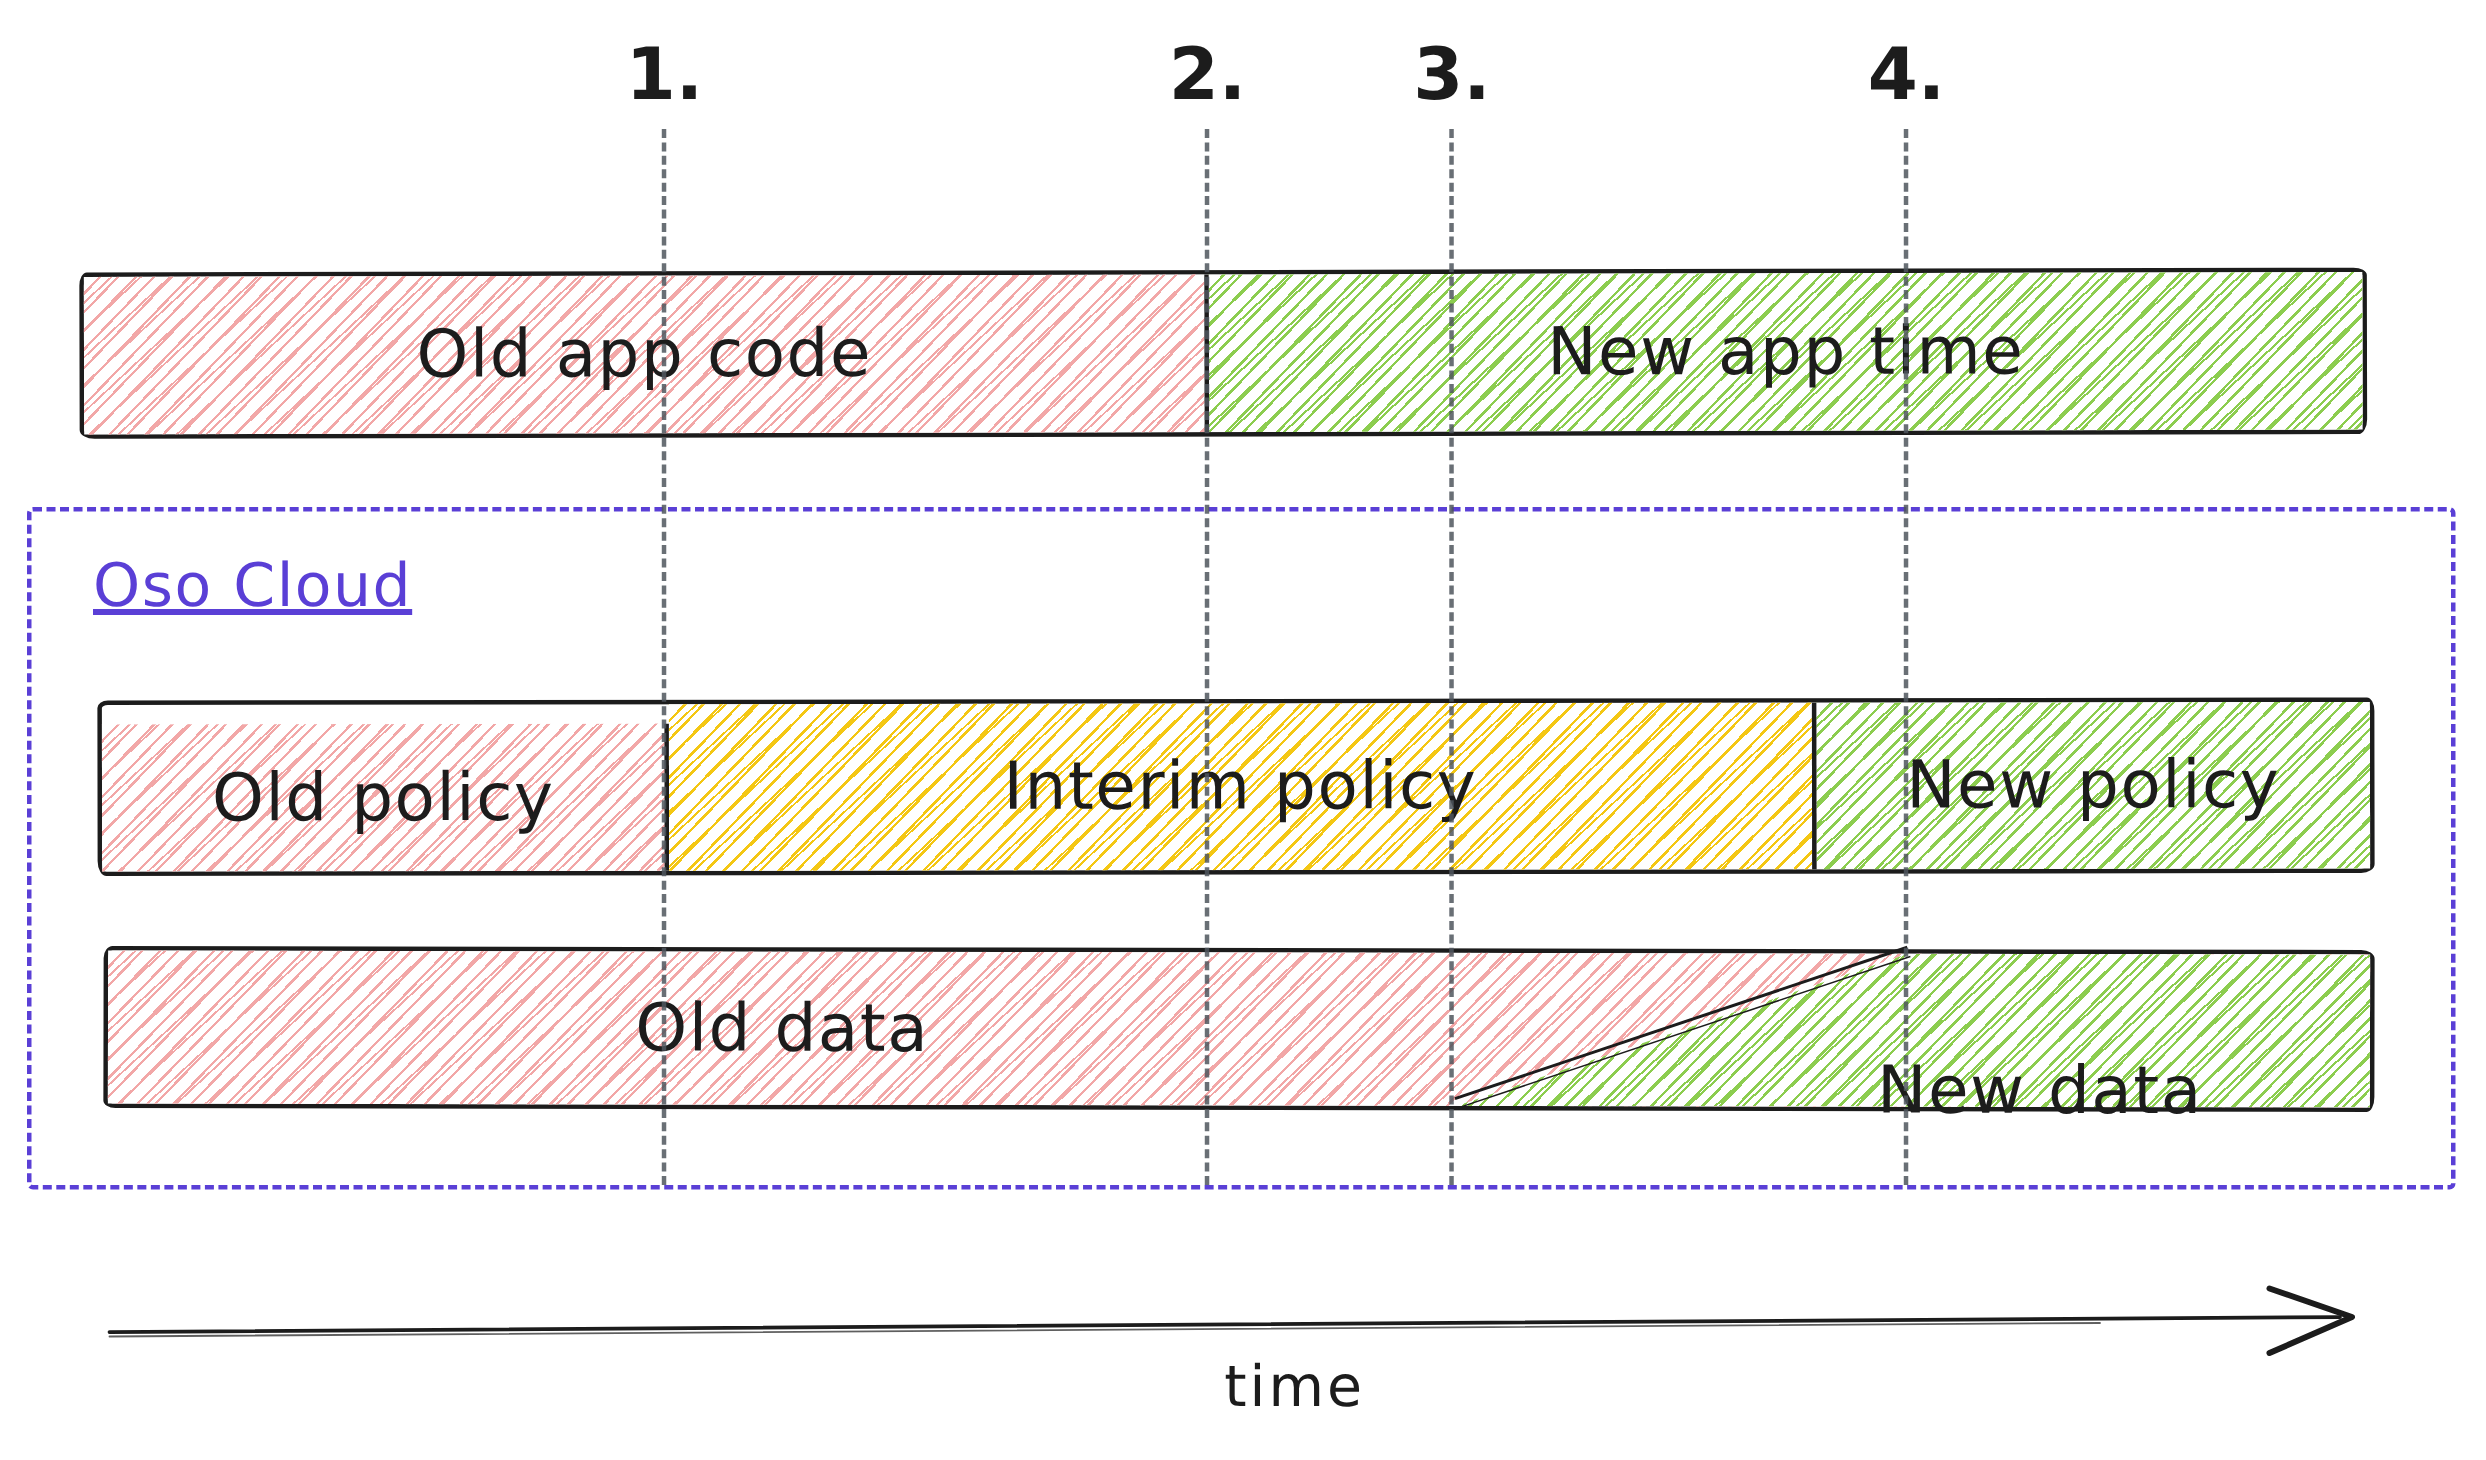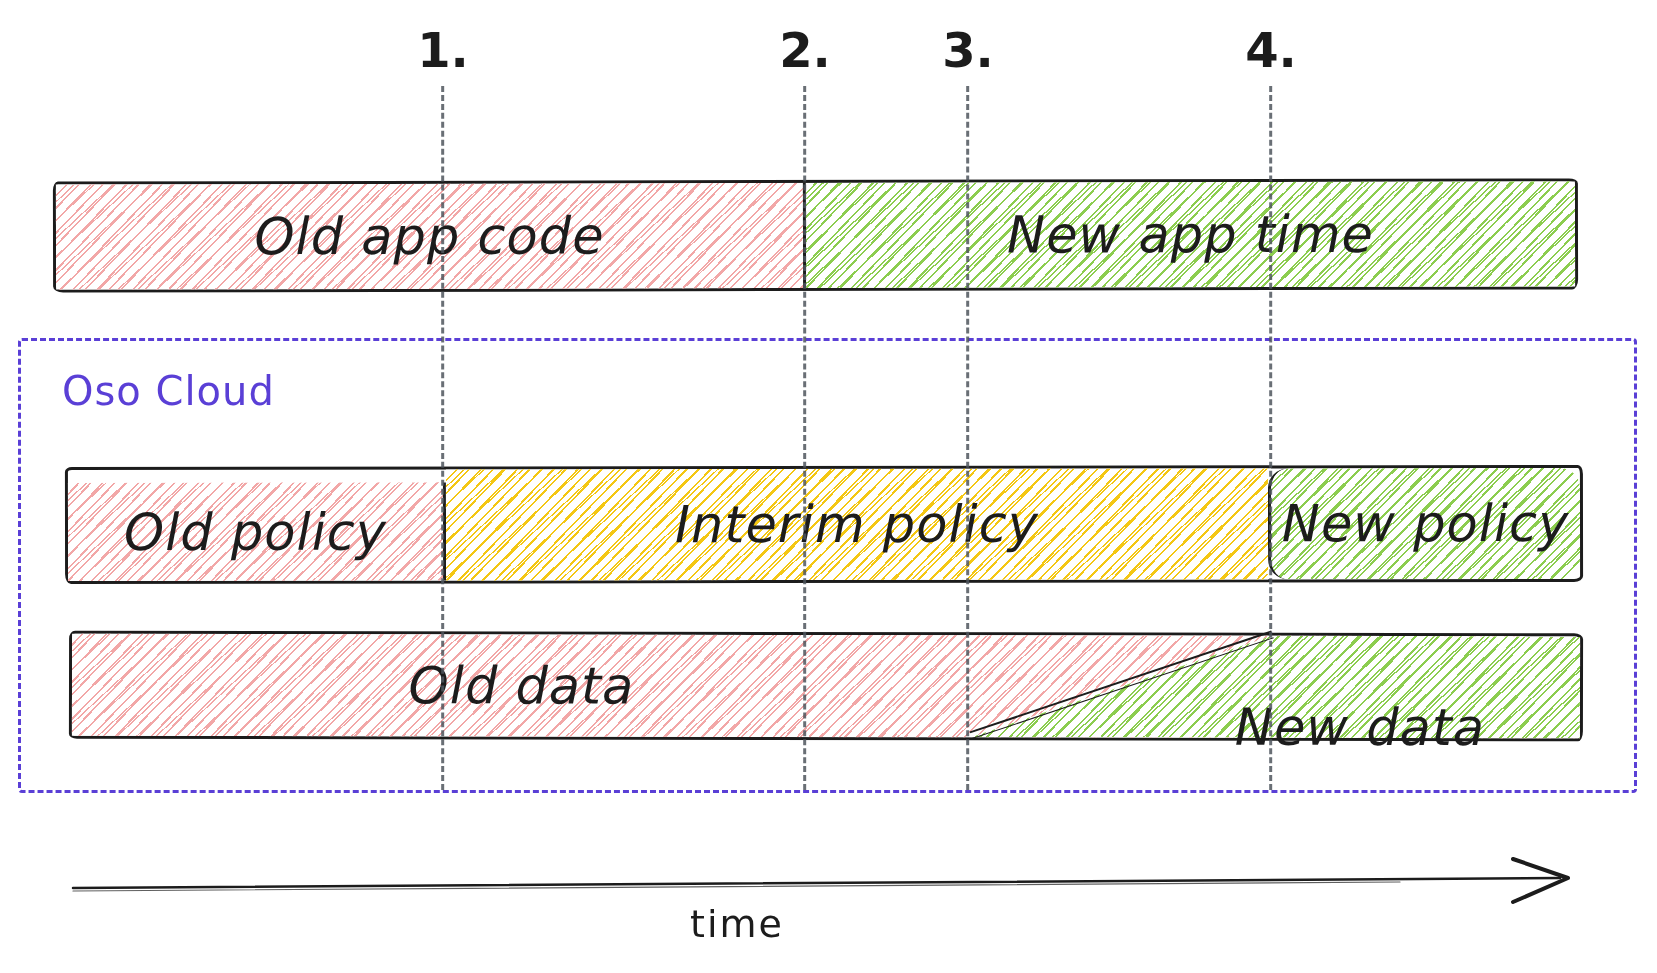--- a/index.html
+++ b/index.html
@@ -33,58 +33,58 @@
   .phase-num { font-size:48px; font-weight:700; color:var(--ink); height:66px; line-height:60px; }
   .phase-line { margin:0 auto; width:0; height:704px; border-left:3.5px dashed var(--gridline); opacity:.85; }
   .phase-1 { left:443px; }
   .phase-2 { left:805px; }
   .phase-3 { left:968px; }
   .phase-4 { left:1271px; }
 
   
   .bar { position:absolute; display:flex; border:3px solid var(--ink); background:#fff; box-sizing:border-box; }
   .seg { display:flex; align-items:center; justify-content:center; box-sizing:border-box; }
-  .bar-label { font-size:51px; letter-spacing:1px; color:var(--ink); white-space:nowrap;font-style:italic; }
+  .bar-label { font-size:44px; letter-spacing:1px; color:var(--ink); white-space:nowrap; }
 
   
   .app-bar { left:53px; top:180px; width:1525px; height:111px;
              border-radius:5px 9px 6px 10px / 9px 5px 10px 6px; transform:rotate(-0.12deg); z-index:2; }
   .app-bar .seg-old { width:750px; border-right:3.5px solid var(--ink); }
   .app-bar .seg-new { flex:1; }
 
   
   .oso-box { position:absolute; left:18px; top:338px; width:1619px; height:455px;
              border:3.5px dashed var(--purple); border-radius:4px; box-sizing:border-box; z-index:1; }
   .oso-label { position:absolute; left:62px; top:368px; font-size:40px; letter-spacing:1px;
-               color:var(--purple); font-weight:500; z-index:3; }
+               color:var(--purple); font-weight:500; z-index:3;text-decoration:underline; }
 
   
   .policy-bar { left:65px; top:466px; width:1518px; height:117px;
                 border-radius:7px 5px 9px 6px / 5px 9px 6px 10px; transform:rotate(-0.08deg); z-index:2; }
   .policy-bar .seg-old     { width:378px; border-right:3.5px solid var(--ink);margin-top:13px; }
   .policy-bar .seg-interim { flex:1; }
-  .policy-bar .seg-new     { width:312px; border-left:3.5px solid var(--ink);border-radius:20px; }
+  .policy-bar .seg-new     { width:372px; border-left:3.5px solid var(--ink); }
 
   
   .data-bar { left:69px; top:632px; width:1514px; height:108px;
               border-radius:6px 9px 5px 8px / 8px 6px 10px 5px; transform:rotate(0.10deg); z-index:2;
               display:block; position:absolute; }
   .data-red   { position:absolute; inset:0; }
   .data-green { position:absolute; inset:0;
                 clip-path:polygon(899px 100%, 1200px 0%, 100% 0%, 100% 100%); }
   .data-diag  { position:absolute; left:899px; top:96px; width:318px; height:5px;
                 border-top:2.5px solid var(--ink); border-bottom:1.5px solid var(--ink);
                 transform-origin:0 50%; transform:rotate(-18.6deg); }
   .data-label { position:absolute; top:0; height:100%; display:flex; align-items:center; justify-content:center; }
   .old-data-label { left:0; width:899px; }
   .new-data-label { left:1178px; width:220px;margin-top:40px; }
 
   
   .time-arrow-svg { position:absolute; left:0; top:0; width:1657px; height:973px; pointer-events:none; z-index:2; }
-  .time-label { position:absolute; left:690px; top:902px; width:220px; text-align:left;
+  .time-label { position:absolute; left:690px; top:902px; width:220px; text-align:right;
                 font-size:38px; letter-spacing:2px; color:var(--ink); }
 </style>
 </head>
 <body>
 
 <div class="canvas">
 
   <div class="oso-box"></div>
   <div class="oso-label">Oso Cloud</div>
 

